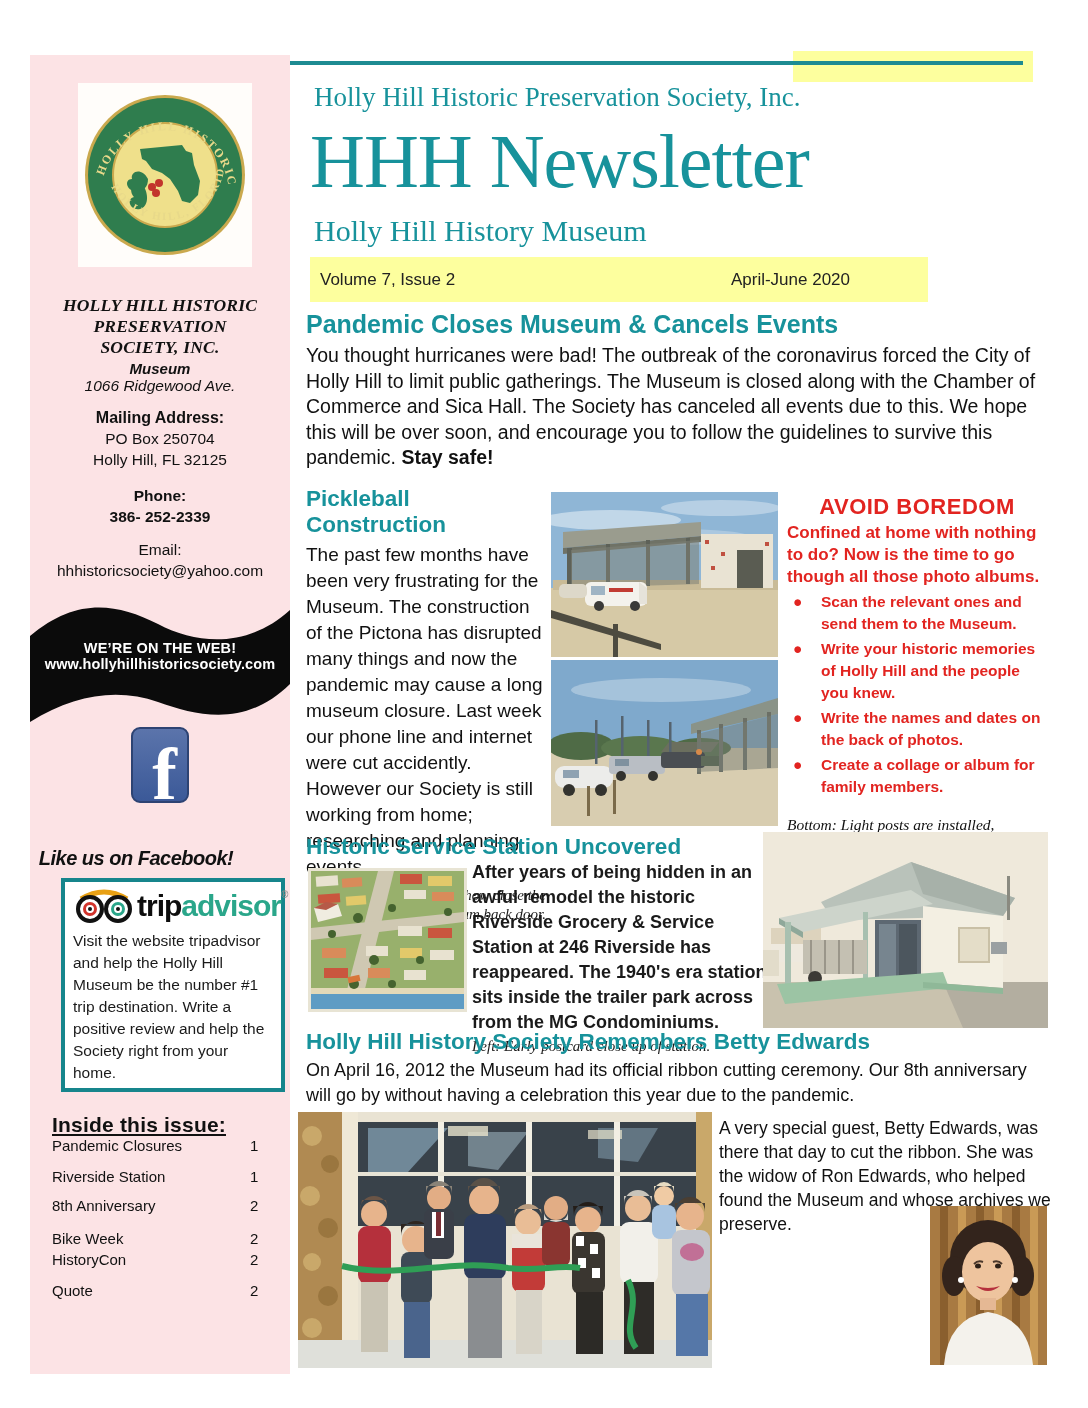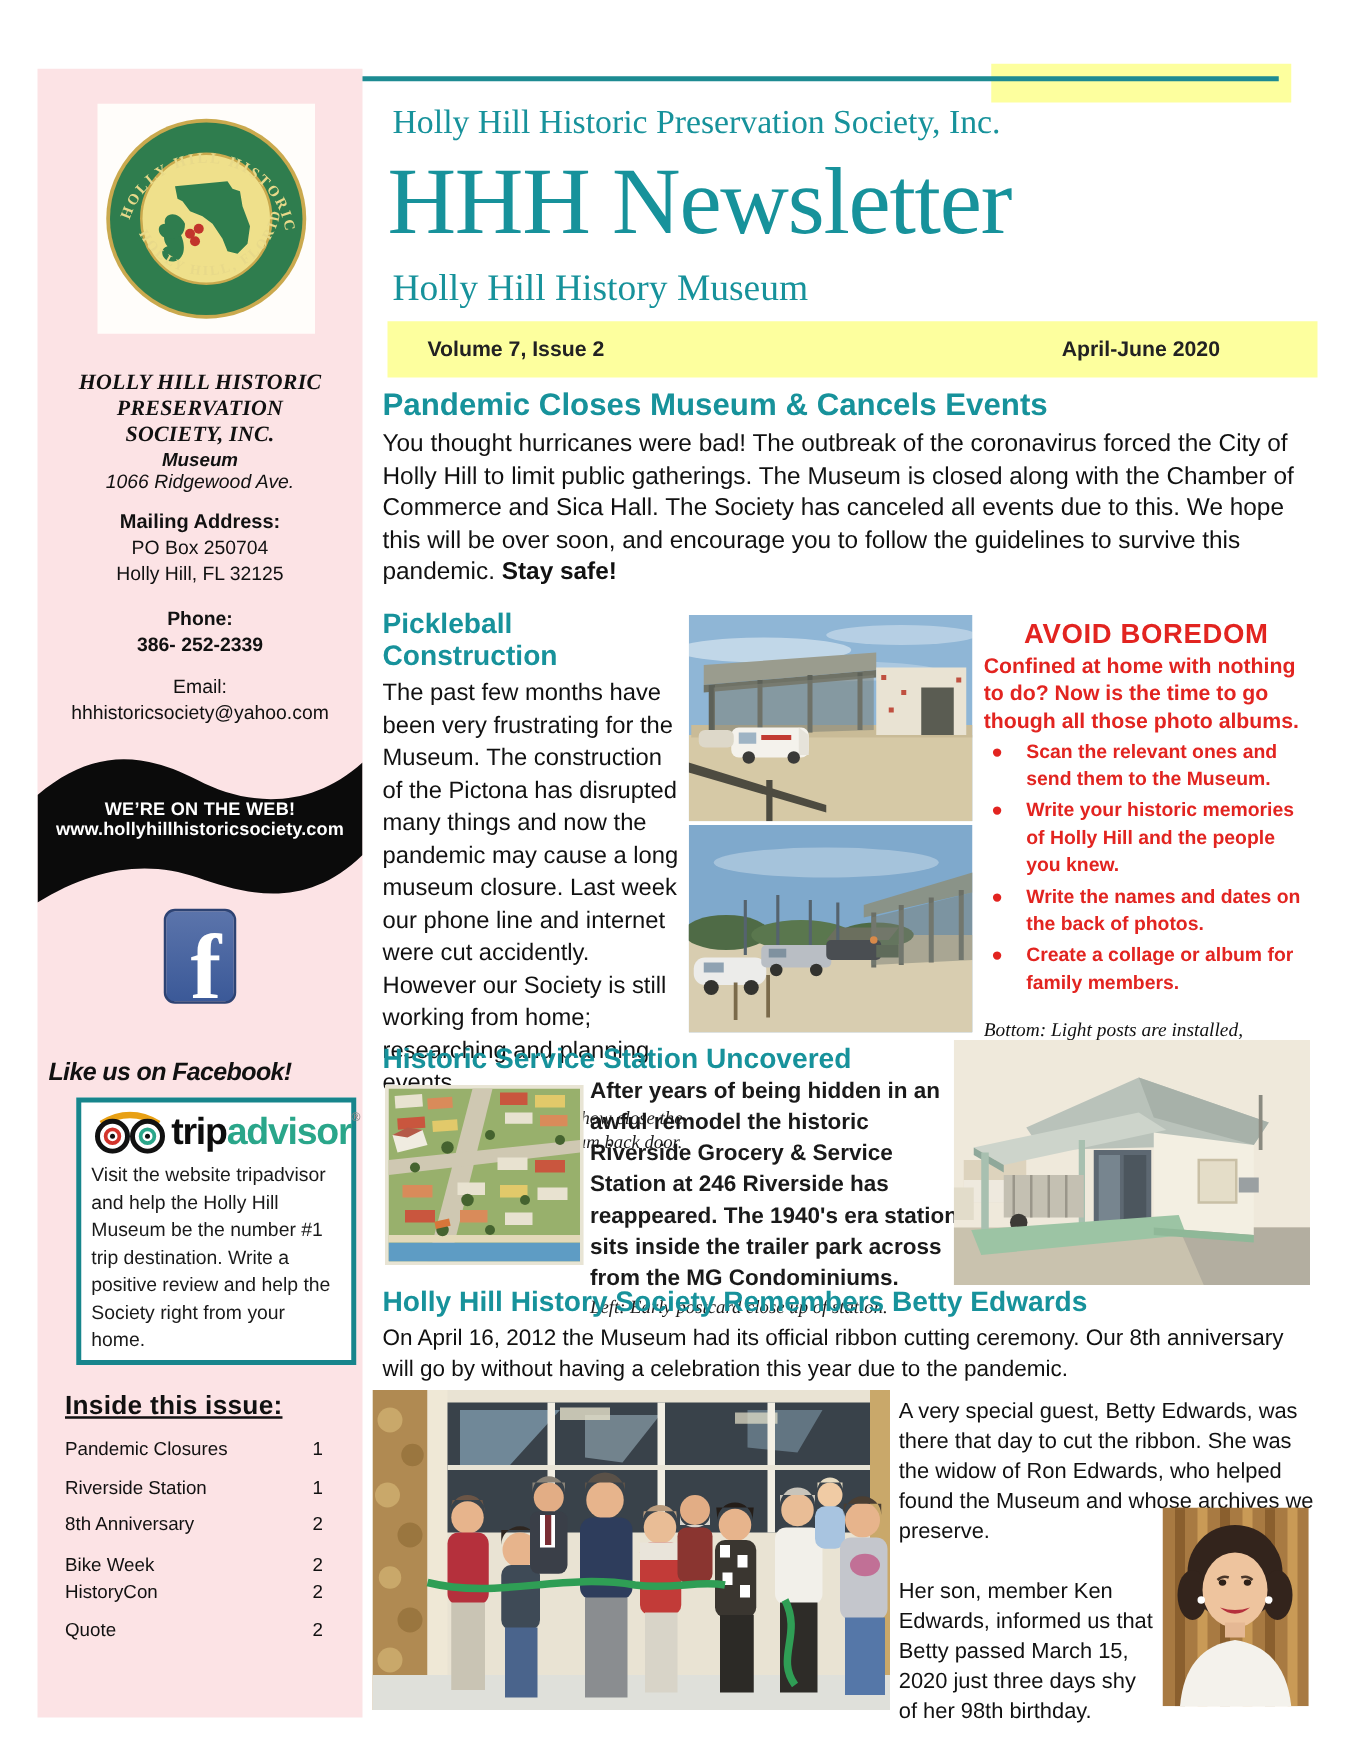--- a/index.html
+++ b/index.html
@@ -37,29 +37,29 @@
   .ta-box { position:absolute; left:31px; top:823px; width:224px; height:214px; background:#fff; border:4px solid #17858c; padding:6px 8px 0 8px; }
   .ta-logo { display:flex; align-items:center; height:36px; }
   .ta-logo svg { flex:0 0 auto; }
   .ta-word { font-size:30px; font-weight:bold; letter-spacing:-1px; margin-left:2px; }
   .ta-trip { color:#0d0d0d; }
   .ta-advisor { color:#2aa68a; }
   .ta-reg { font-size:10px; color:#888; vertical-align:top; }
   .ta-text { font-size:15.5px; line-height:22px; margin-top:6px; color:#1a1a1a; }
 
   .inside { position:absolute; left:22px; top:1058px; width:220px; }
-  .inside h3 { font-size:21px; font-weight:bold; text-decoration:underline; letter-spacing:.2px; margin-bottom:14px; }
+  .inside h3 { font-size:21px; font-weight:bold; text-decoration:underline; letter-spacing:.2px; }
   .toc-row { display:flex; justify-content:space-between; font-size:15px; padding-right:4px; }
   .toc-row .pg { width:18px; text-align:left; }
 
   
   .society-name { position:absolute; left:314px; top:82px; font-family:"Liberation Serif", serif; font-size:27px; color:#17929b; }
   .nl-title { position:absolute; left:310px; top:118px; font-family:"Liberation Serif", serif; font-size:76px; font-weight:normal; color:#17929b; letter-spacing:-1px; }
   .nl-sub { position:absolute; left:314px; top:214px; font-family:"Liberation Serif", serif; font-size:30px; color:#17929b; }
-  .issue-bar { position:absolute; left:310px; top:257px; width:744px; height:45px; background:#fdff9e; display:flex; align-items:center; justify-content:space-between; padding:0 78px 0 32px; font-weight:bold; font-size:17px; color:#222; }
+  .issue-bar { position:absolute; left:310px; top:257px; width:618px; height:45px; background:#fdff9e; display:flex; align-items:center; justify-content:space-between; padding:0 78px 0 10px; font-weight:normal; font-size:17px; color:#222; }
 
   
   .h-teal { color:#17929b; font-weight:bold; }
   .caption { font-family:"Liberation Serif", serif; font-style:italic; font-size:15px; line-height:19px; color:#1a1a1a; }
 
   .art-pandemic { position:absolute; left:306px; top:310px; width:738px; }
   .art-pandemic h2 { font-size:25px; margin-bottom:4px; }
   .art-pandemic p { font-size:19.5px; line-height:25.5px; }
 
   .art-pickle { position:absolute; left:306px; top:486px; width:240px; }
@@ -538,21 +538,20 @@
           <rect x="378" y="182" width="32" height="62" fill="#5577a8"></rect>
         </g>
 
       <path d="M44,154 C 100,168 150,146 210,156 C 240,160 260,152 282,156" fill="none" stroke="#2f9e55" stroke-width="6"></path>
       <path d="M330,168 C 344,196 322,214 338,236" fill="none" stroke="#2f9e55" stroke-width="6"></path>
     </svg>
   </div>
 
   <div class="betty-col">
     <p class="p1">A very special guest, Betty Edwards, was there that day to cut the ribbon.  She was the widow of Ron Edwards, who helped found the Museum and whose archives we preserve.</p>
-    <p class="p2">Her son, member Ken Edwards, informed us that Betty passed March 15, 2020 just three days shy of her 98th birthday.</p>
   </div>
 
   <div class="photoF">
     <svg width="117" height="159" viewBox="0 0 117 159" preserveAspectRatio="none">
       <rect width="117" height="159" fill="#a87a42"></rect>
       <rect x="10" width="8" height="159" fill="#8a5f2e"></rect>
         <rect x="28" width="8" height="159" fill="#c99a56"></rect>
       <rect x="46" width="8" height="159" fill="#8a5f2e"></rect>
         <rect x="64" width="8" height="159" fill="#c99a56"></rect>
       <rect x="82" width="8" height="159" fill="#8a5f2e"></rect>

